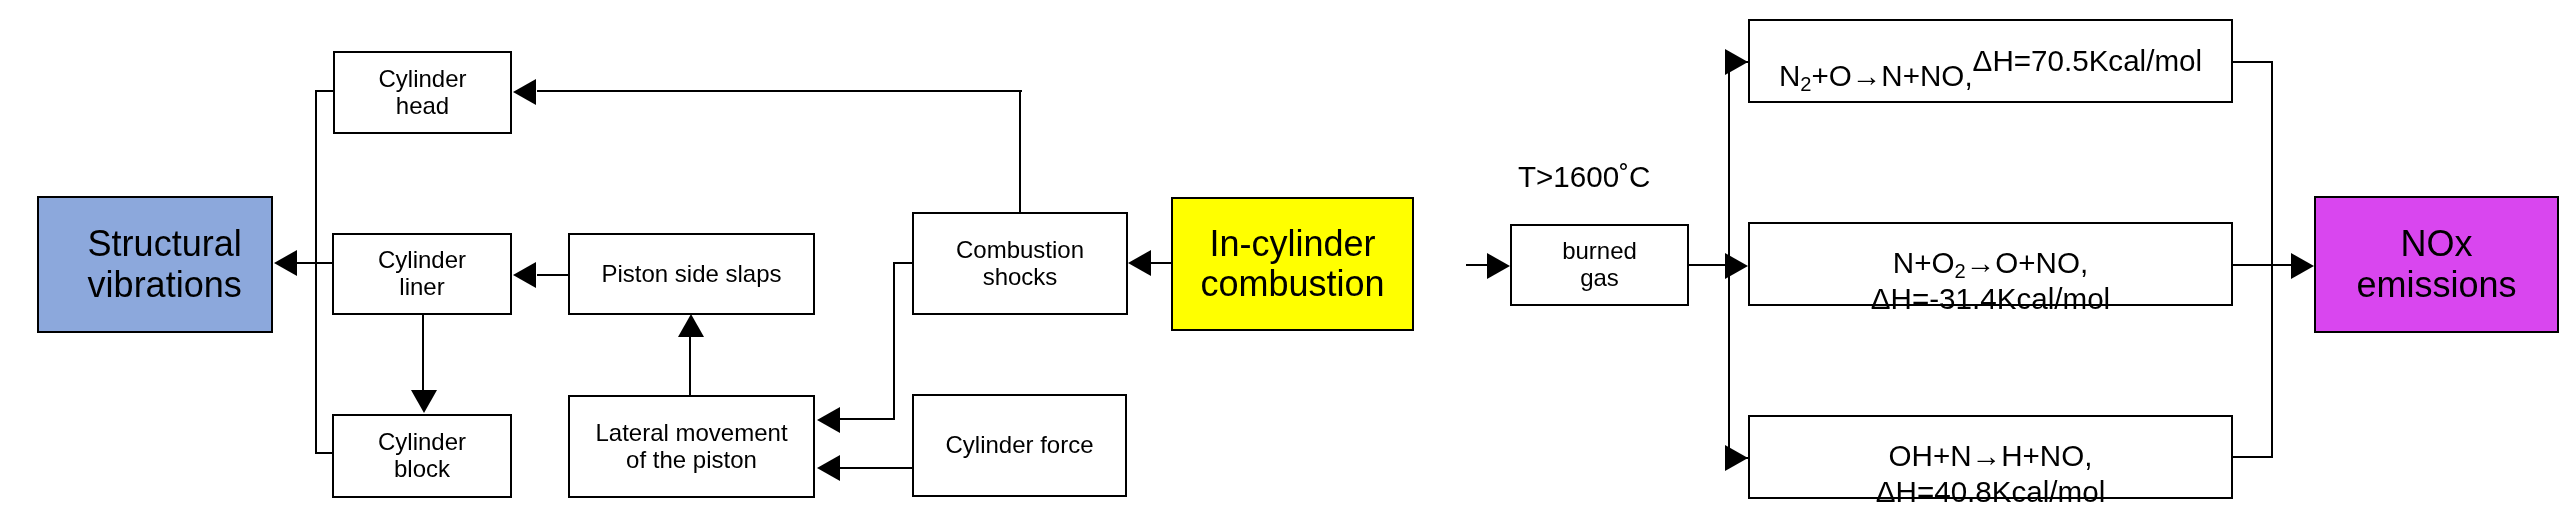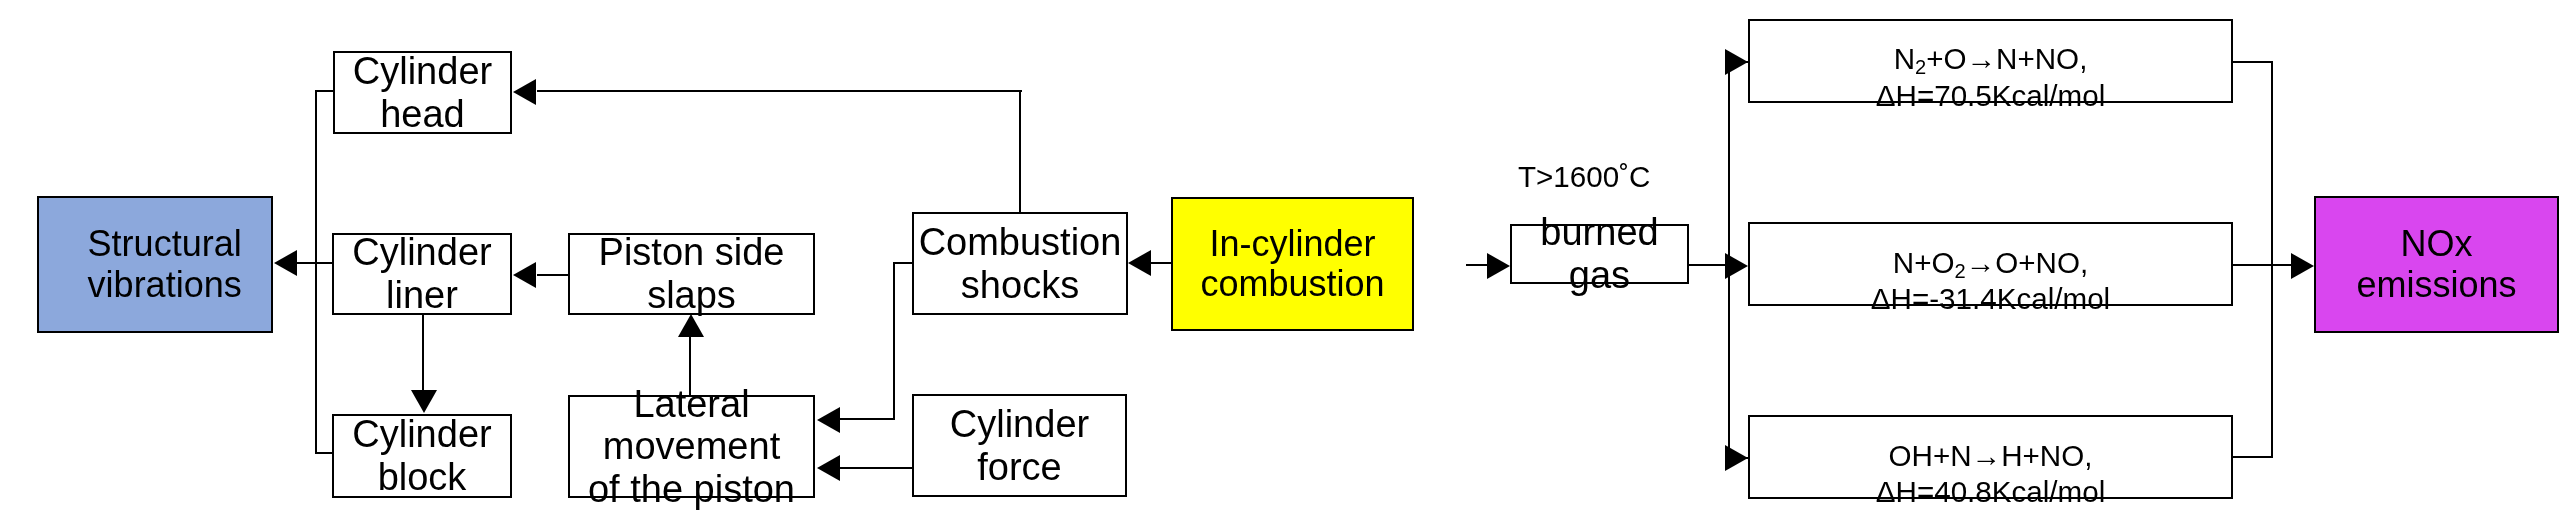--- a/index.html
+++ b/index.html
@@ -18,21 +18,21 @@
     background:#ffffff;
     display:flex;
     align-items:center;
     justify-content:center;
     text-align:center;
     color:#000000;
     line-height:1.12;
     white-space:pre-line;
     padding:0 4.7px;
   }
-  .n-small{font-size:38px;text-align:center;}
+  .n-small{font-size:24px;text-align:center;}
   .n-big{font-size:36px;}
   .n-rx{font-size:29.6px;}
   .blue{background:#8ca8dc;}
   .yellow{background:#ffff00;}
   .gray{background:#d946ef;}
   .cap{
     position:absolute;
     font-size:29.6px;
     color:#000000;
     white-space:nowrap;
@@ -90,26 +90,26 @@
     <span>Cylinder force</span>
   </div>
 
   <div class="node yellow n-big" style="left:1171px;top:197px;width:243px;height:134px;">
     <span>In-cylinder
 combustion</span>
   </div>
 
   <div class="cap" style="left:1518px;top:160px;">T&gt;1600˚C</div>
 
-  <div class="node n-small" style="left:1510px;top:224px;width:179px;height:60px;">
+  <div class="node n-small" style="left:1510px;top:224px;width:179px;height:82px;">
     <span>burned
 gas</span>
   </div>
 
-  <div class="node n-rx" style="left:1748px;top:18.7px;width:485px;height:84px;flex-direction:column;">
+  <div class="node n-rx" style="left:1748px;top:18.7px;width:485px;height:84px;">
     <span>
       <span>N</span><sub>2</sub><span>+O→N+NO,</span>
     </span>
     <span>ΔH=70.5Kcal/mol</span>
   </div>
 
   <div class="node n-rx" style="left:1748px;top:222px;width:485px;height:84px;flex-direction:column;">
     <span>
       <span>N+O</span><sub>2</sub><span>→O+NO,</span>
     </span>

